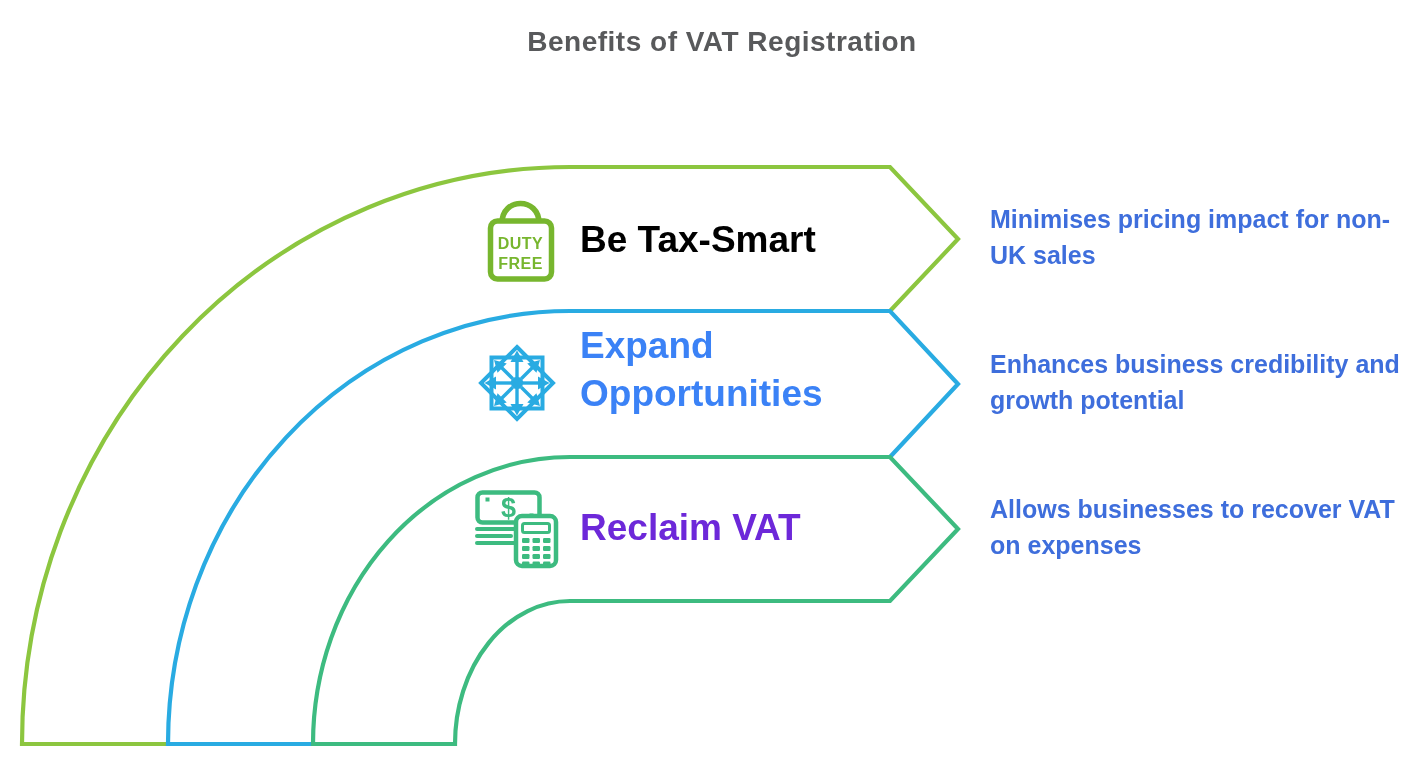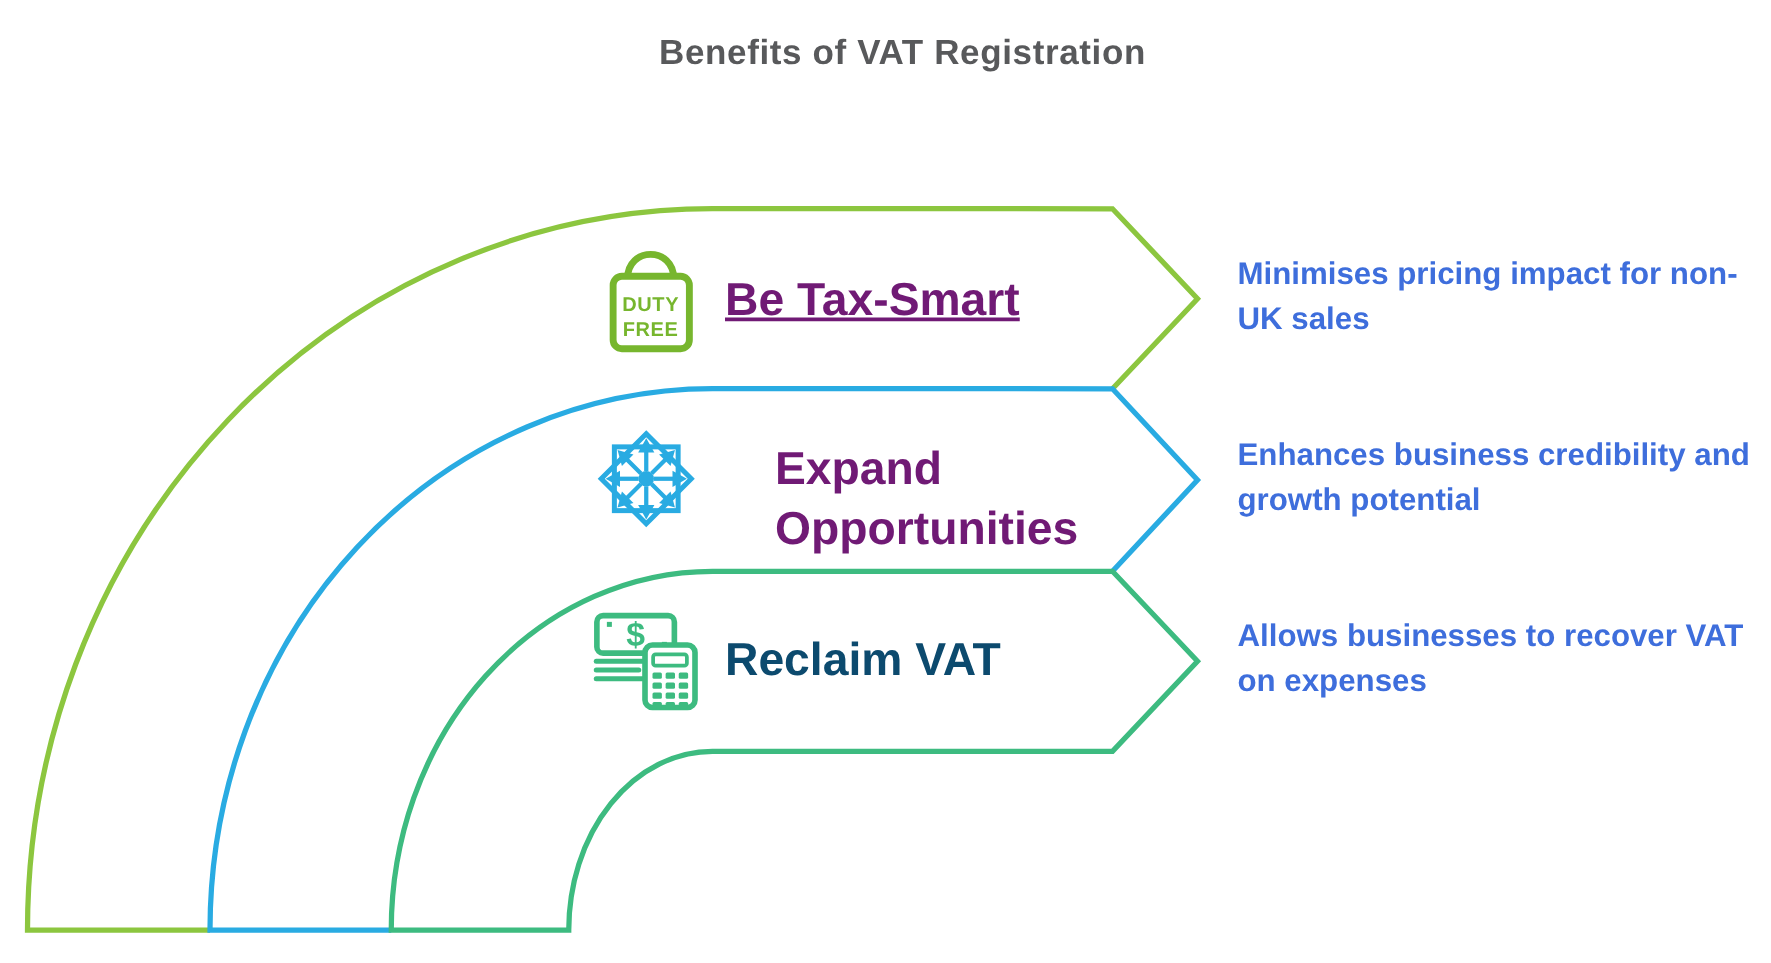--- a/index.html
+++ b/index.html
@@ -13,23 +13,23 @@
   .diagram-svg{position:absolute;left:0;top:0;}
   .page-title{
     position:absolute;top:26px;left:722px;transform:translateX(-50%);
     font-size:28px;font-weight:600;color:#58595B;white-space:nowrap;
     letter-spacing:0.5px;
   }
   .band-label{
     position:absolute;left:580px;width:310px;
     font-weight:bold;font-size:37px;line-height:48px;
   }
-  .label-green{top:216px;color:#701a75;text-decoration:underline;}
-  .label-blue{top:351px;color:#701a75;margin-left:40px;}
-  .label-teal{top:504px;color:#0c4a6e;}
+  .label-green{top:216px;color:#000000;}
+  .label-blue{top:322px;color:#3b82f6;}
+  .label-teal{top:504px;color:#6d28d9;}
   .band-desc{
     position:absolute;left:990px;width:432px;
     font-weight:bold;font-size:25px;line-height:36px;color:#3E6EDC;
   }
   .desc-1{top:201px;}
   .desc-2{top:346px;}
   .desc-3{top:491px;}
   .dutyfree-text{font-family:"Liberation Sans",sans-serif;font-weight:bold;font-size:16px;letter-spacing:0.5px;}
   .dollar-text{font-family:"Liberation Sans",sans-serif;font-weight:bold;font-size:27px;}
 </style>

